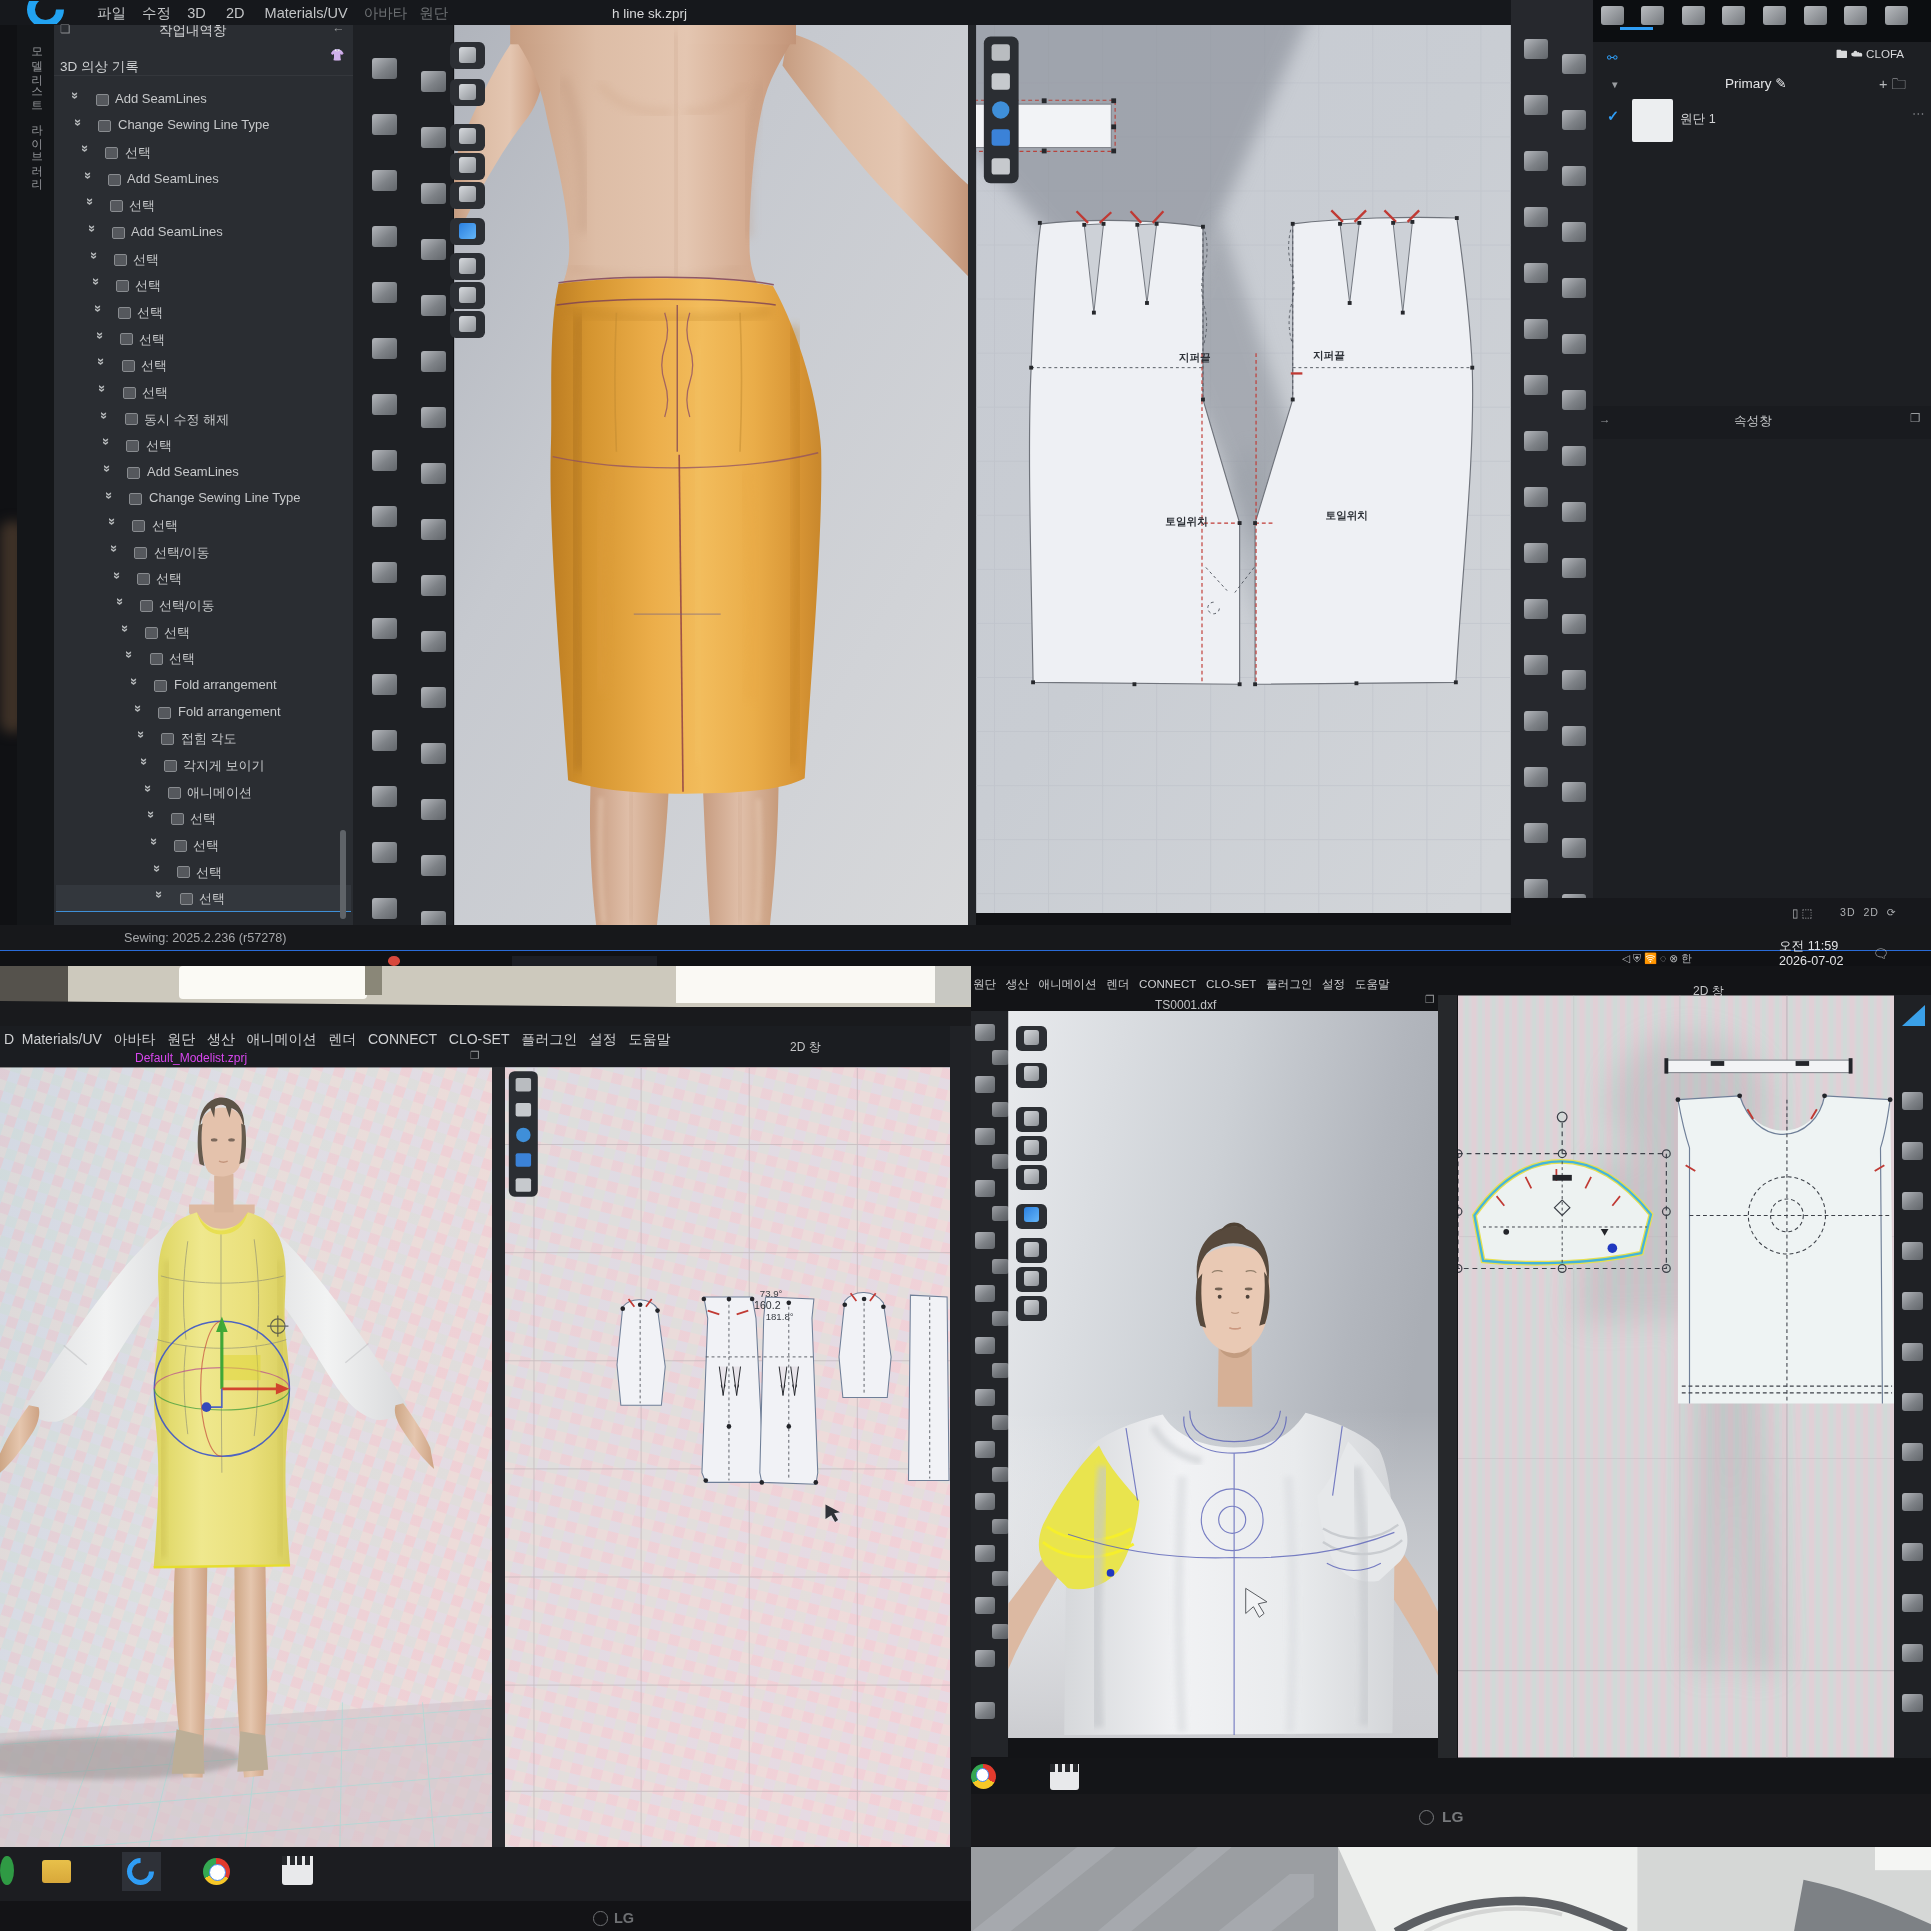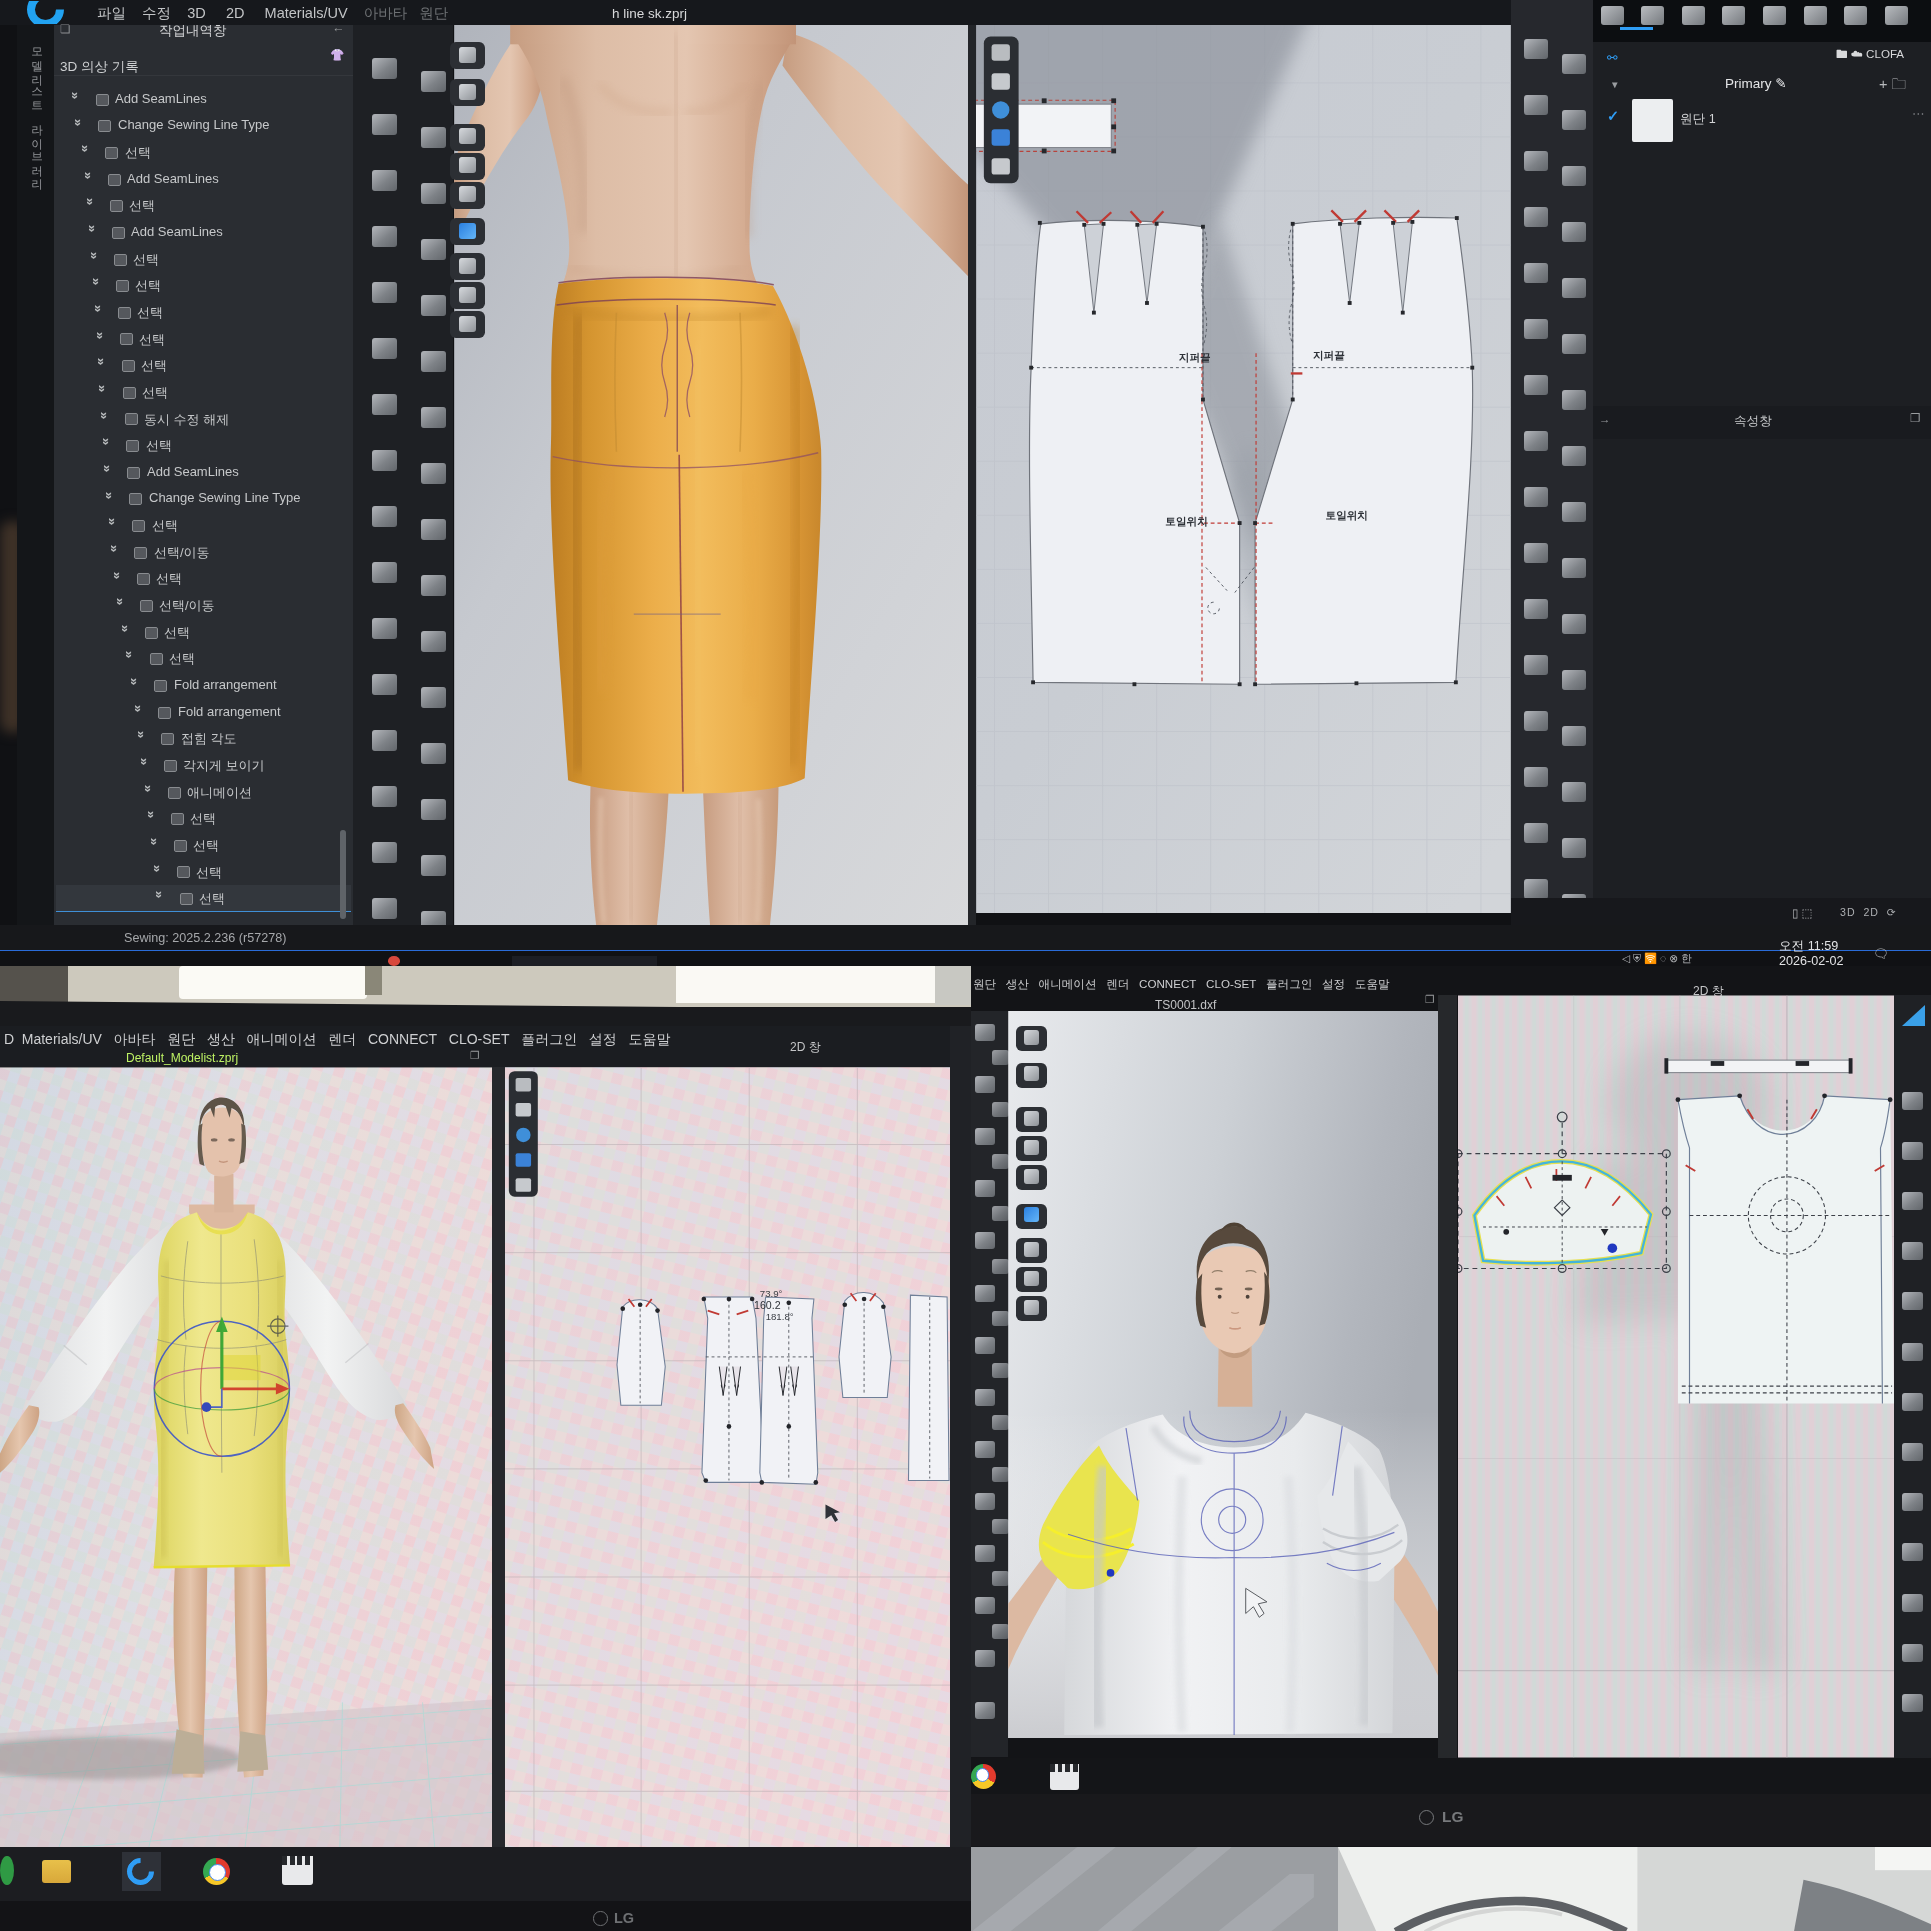--- a/index.html
+++ b/index.html
@@ -433,38 +433,38 @@
   <div class="t" style="left:1840px;top:906px;font-size:10.6px;color:#aeb0b3;letter-spacing:1px">3D&nbsp; 2D&nbsp; ⟳</div>
 
   <div class="a" style="left:0;top:925px;width:1931px;height:25px;background:#17181b"></div>
   <div class="t" style="left:124px;top:931px;font-size:12.6px;color:#a6a8ab">Sewing: 2025.2.236 (r57278)</div>
 
   <div class="a" style="left:0;top:950px;width:1931px;height:15.4px;background:#101114;border-top:1.9px solid #2a6cd8"></div>
   <div class="a" style="left:388px;top:956px;width:11.6px;height:9.7px;border-radius:50%;background:#d8483c"></div>
   <div class="a" style="left:512px;top:956px;width:145px;height:9.7px;background:#1c1e24"></div>
   <div class="t" style="left:1622px;top:952px;font-size:10.6px;color:#b8babd">◁ ⛨ 🛜 ◌ ⊗ 한</div>
   <div class="t" style="left:1779px;top:938px;font-size:12.6px;color:#e2e3e5">오전 11:59</div>
-  <div class="t" style="left:1779px;top:954px;font-size:12.6px;color:#e2e3e5">2026-02-02</div>
+  <div class="t" style="left:1779px;top:954px;font-size:12.6px;color:#e2e3e5">2026-07-02</div>
   <div class="t" style="left:1873px;top:946px;font-size:12.6px;color:#b8babd">🗨</div>
 </div>
 
 <div class="a" id="bl" style="left:0;top:966px;width:971px;height:966px;background:#17181b;overflow:hidden">
 
   <div class="a" style="left:0;top:0;width:971px;height:41px;background:#cdc9bd"></div>
   <div class="a" style="left:0;top:0;width:68px;height:41px;background:#55524c"></div>
   <div class="a" style="left:179px;top:0;width:188px;height:33px;background:#fbfaf5;border-radius:3.9px"></div>
   <div class="a" style="left:676px;top:0;width:259px;height:37px;background:#faf9f4"></div>
   <div class="a" style="left:935px;top:0;width:37px;height:39px;background:#c8c8c2"></div>
   <div class="a" style="left:365px;top:0;width:17.4px;height:29px;background:#8a8778"></div>
 
   <div class="a" style="left:0;top:35px;width:971px;height:41px;background:#191a1d;transform:skewY(0.5deg);transform-origin:left top"></div>
 
   <div class="a" style="left:0;top:60px;width:971px;height:42px;background:#1b1d21"></div>
   <div class="t" style="left:3.9px;top:65px;font-size:14px;color:#cecfd1;letter-spacing:0">D&nbsp;&nbsp;Materials/UV&nbsp;&nbsp;&nbsp;아바타&nbsp;&nbsp;&nbsp;원단&nbsp;&nbsp;&nbsp;생산&nbsp;&nbsp;&nbsp;애니메이션&nbsp;&nbsp;&nbsp;렌더&nbsp;&nbsp;&nbsp;CONNECT&nbsp;&nbsp;&nbsp;CLO-SET&nbsp;&nbsp;&nbsp;플러그인&nbsp;&nbsp;&nbsp;설정&nbsp;&nbsp;&nbsp;도움말</div>
-  <div class="t" style="left:126px;top:85px;font-size:12px;color:#bef264">Default_Modelist.zprj</div>
+  <div class="t" style="left:135px;top:85px;font-size:12px;color:#d946ef">Default_Modelist.zprj</div>
   <div class="t" style="left:790px;top:73px;font-size:12px;color:#c4c5c7">2D 창</div>
   <div class="t" style="left:470px;top:83px;font-size:10.6px;color:#9a9c9e">❐</div>
 
   <svg class="a" style="left:0;top:101px" width="492" height="797" viewBox="0 0 510 825">
     <defs>
       <linearGradient id="mo1" x1="0" y1="0" x2="1" y2="0.3">
         <stop offset="0" stop-color="#ccd2da"></stop>
           <stop offset="0.45" stop-color="#e2dcde"></stop>
           <stop offset="1" stop-color="#eed8da"></stop>
       </linearGradient>

